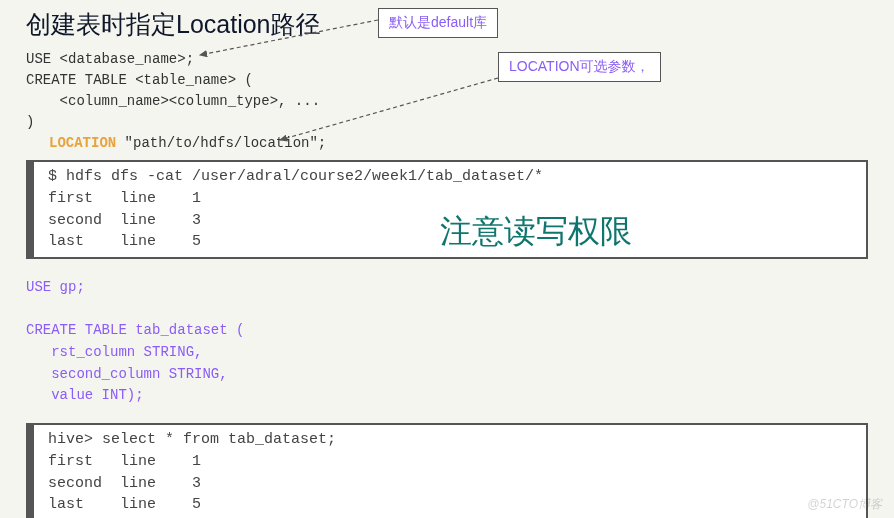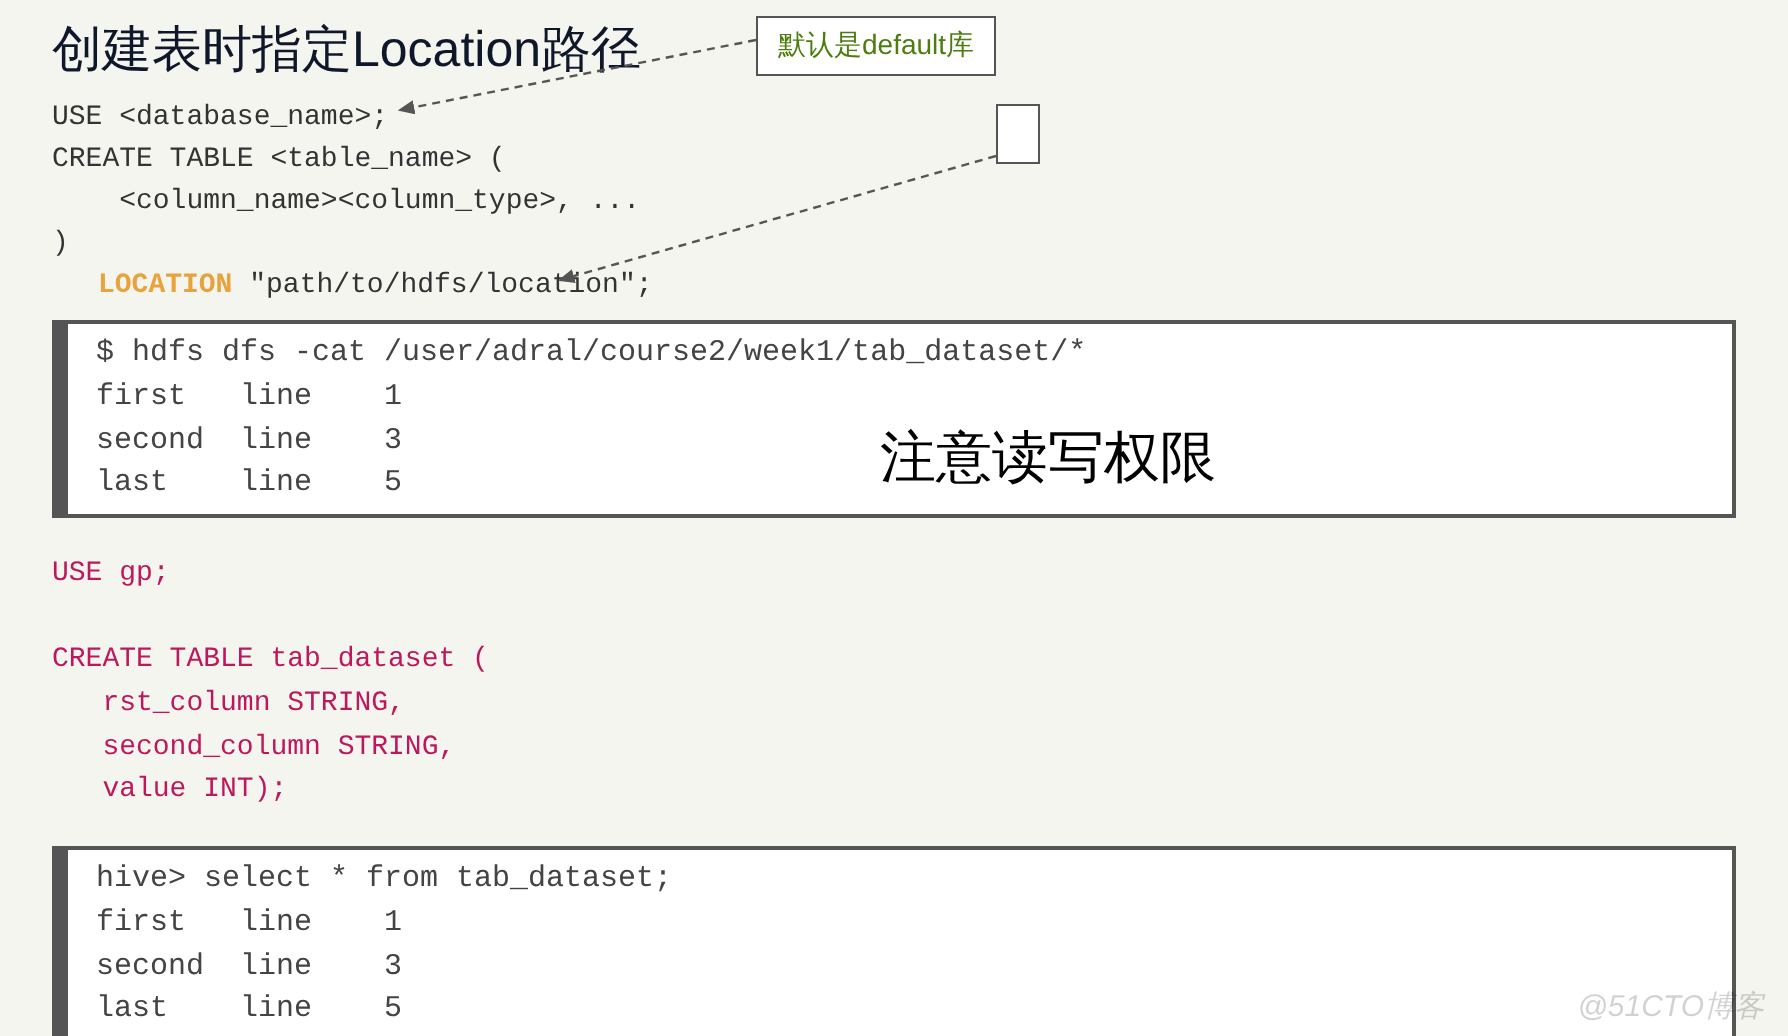--- a/index.html
+++ b/index.html
@@ -25,21 +25,21 @@
       line-height: 1.5;
       white-space: pre;
     }
     .kw-location { color: #E8A33D; font-weight: bold; margin-left: 23px; }
     .annotation-box {
       position: absolute;
       border: 1px solid #555;
       background: #fff;
       font-size: 14px;
       padding: 4px 10px;
-      color: #4d7c0f;
+      color: #8b5cf6;
       line-height: 1.4;
     }
     .anno1 { top: 8px; left: 378px; }
     .anno2 { top: 52px; left: 498px; }
     .svg-lines {
       position: absolute;
       top: 0; left: 0;
       pointer-events: none;
     }
     .terminal-box {
@@ -51,56 +51,56 @@
       font-size: 15px;
       color: #444;
       padding: 4px 14px;
       white-space: pre;
       line-height: 1.45;
     }
     .warning-note {
       position: absolute;
       top: 210px;
       left: 440px;
-      color: #000000;
-      font-size: 28px;
+      color: #0f766e;
+      font-size: 32px;
       font-weight: 400;
     }
     .code-block-2 {
       font-family: "Courier New", monospace;
       font-size: 14px;
-      color: #be185d;
+      color: #8b5cf6;
       padding: 12px 0 10px 26px;
       line-height: 1.55;
       white-space: pre;
     }
     .watermark {
       position: absolute;
       bottom: 5px;
       right: 12px;
       color: rgba(0,0,0,0.18);
-      font-size: 15px;
+      font-size: 12px;
       font-style: italic;
       margin-left: 48px;
     }
   </style>
 </head>
 <body>
 
 <div class="title">创建表时指定Location路径</div>
 
 <div class="code-block-1"><span>USE &lt;database_name&gt;;</span>
 <span>CREATE TABLE &lt;table_name&gt; (</span>
 <span>    &lt;column_name&gt;&lt;column_type&gt;, ...</span>
 <span>)</span>
 <span class="kw-location">LOCATION</span><span> "path/to/hdfs/location";</span></div>
 
 <div class="annotation-box anno1">默认是default库</div>
 <div class="annotation-box anno2">
-  <br>
+  <span>LOCATION可选参数，</span><br>
 </div>
 
 <svg class="svg-lines" width="894" height="180">
   <defs>
     <marker id="arrowhead" markerWidth="7" markerHeight="6" refX="6" refY="3" orient="auto">
       <polygon points="0 0, 7 3, 0 6" fill="#555"></polygon>
     </marker>
   </defs>
   <line x1="378" y1="20" x2="200" y2="55" stroke="#555" stroke-width="1.2" stroke-dasharray="4 3" marker-end="url(#arrowhead)"></line>
   <line x1="498" y1="78" x2="280" y2="140" stroke="#555" stroke-width="1.2" stroke-dasharray="4 3" marker-end="url(#arrowhead)"></line>

